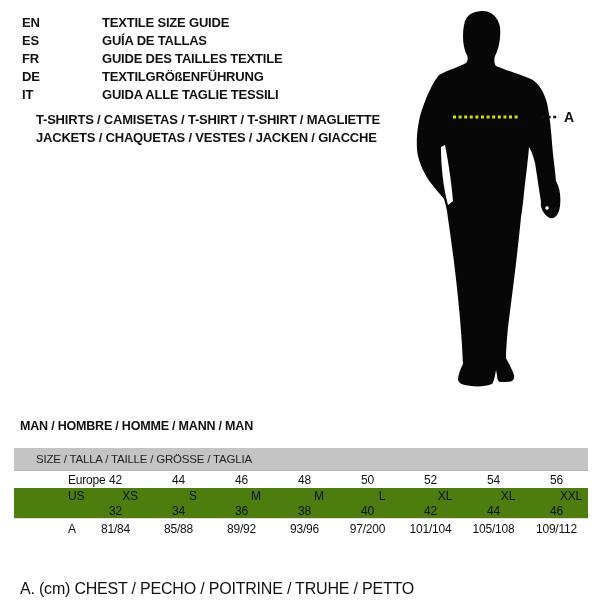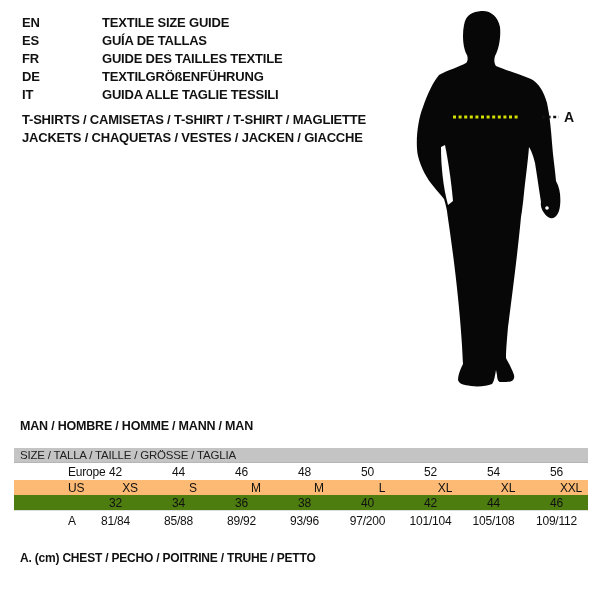--- a/index.html
+++ b/index.html
@@ -3,35 +3,35 @@
 <meta charset="utf-8">
 <style>
   html,body{margin:0;padding:0;}
   body{
     width:600px;height:600px;position:relative;background:#ffffff;
     font-family:"Liberation Sans", sans-serif;color:#111;overflow:hidden;
   }
   .lang-list{position:absolute;left:22px;top:13px;}
   .lang-row{display:flex;height:18px;align-items:center;font-size:13px;font-weight:700;letter-spacing:-0.2px;gap:44px;}
   .lang-code{width:36px;}
-  .categories{position:absolute;left:22px;top:110px;font-size:13px;font-weight:700;letter-spacing:-0.2px;text-align:right;}
+  .categories{position:absolute;left:36px;top:110px;font-size:13px;font-weight:700;letter-spacing:-0.2px;text-align:right;}
   .category-line{height:18px;display:flex;align-items:center;}
   .figure-wrap{position:absolute;left:395px;top:5px;width:205px;height:390px;}
   .section-title{position:absolute;left:20px;top:419px;font-size:12.5px;font-weight:700;letter-spacing:-0.2px;}
   .size-table{position:absolute;left:14px;top:448px;width:574px;letter-spacing:-0.2px;}
-  .st-header{height:15px;background:#c4c4c4;display:flex;align-items:center;padding-left:6px;
+  .st-header{height:23px;background:#c4c4c4;display:flex;align-items:center;padding-left:22px;
              font-size:11.5px;color:#222;box-sizing:border-box;border-bottom:1px solid #b5b5b5;}
   .st-row{display:grid;grid-template-columns:70px repeat(8,1fr);align-items:center;font-size:12px;}
   .row-europe{height:17px;}
-  .row-us{height:15px;background:#fdba74;gap:29px;}
+  .row-us{height:15px;background:#4d7c0f;gap:29px;}
   .row-num{height:15px;background:#4d7c0f;border-bottom:1px solid #dedede;}
   .row-a{height:19px;}
   .st-label{padding-left:6px;text-align:left;margin-left:48px;}
   .st-cell{text-align:center;}
-  .footnote{position:absolute;left:20px;top:551px;font-size:12px;font-weight:700;letter-spacing:-0.2px;}
+  .footnote{position:absolute;left:20px;top:580px;font-size:16px;font-weight:400;letter-spacing:-0.2px;}
 </style>
 </head>
 <body>
 
 <div class="lang-list">
   <div class="lang-row">
     <span class="lang-code">EN</span>
     <span class="lang-label">TEXTILE SIZE GUIDE</span>
   </div>
   <div class="lang-row">

